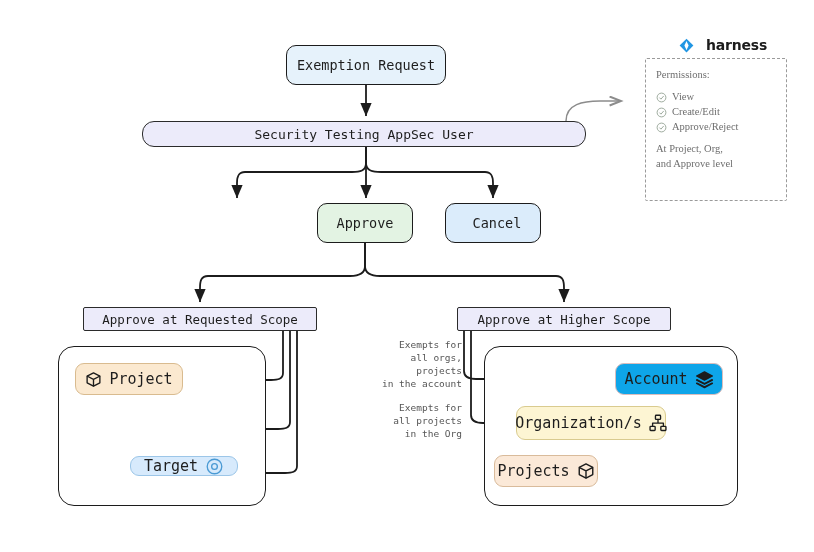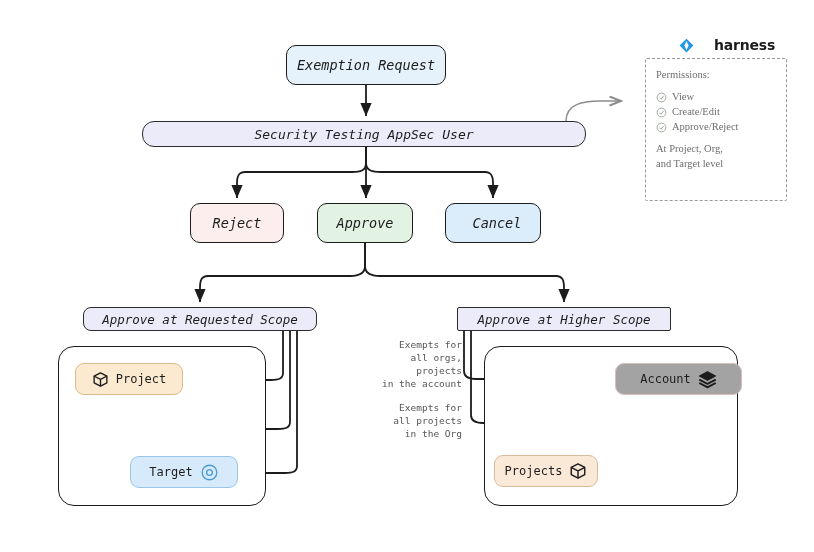--- a/index.html
+++ b/index.html
@@ -2,69 +2,69 @@
 <html><head>
 <meta charset="utf-8">
 <style>
   html,body{margin:0;padding:0;background:#ffffff;}
   body{width:814px;height:552px;position:relative;overflow:hidden;
        font-family:"DejaVu Sans Mono","Liberation Mono",monospace;}
   #canvas{position:absolute;inset:0;width:814px;height:552px;}
   svg.wires{position:absolute;left:0;top:0;width:814px;height:552px;pointer-events:none;}
 
   .node{position:absolute;box-sizing:border-box;display:flex;align-items:center;
-        justify-content:center;gap:8px;color:#1d1d1d;white-space:nowrap;font-style:italic;}
+        justify-content:center;gap:8px;color:#1d1d1d;white-space:nowrap;}
 
   
   .n-exempt{left:286px;top:45px;width:160px;height:40px;background:#e6f2fb;
             border:1.6px solid #1c1c1c;border-radius:10px;font-size:13.5px;}
 
   
   .n-user{left:142px;top:121px;width:444px;height:26px;background:#ecebfa;
           border:1.5px solid #2b2b2b;border-radius:12px;font-size:13px;}
 
   .n-reject{left:190px;top:203px;width:94px;height:40px;background:#fdeeee;
             border:1.6px solid #1c1c1c;border-radius:10px;font-size:13.5px;}
   .n-approve{left:317px;top:203px;width:96px;height:40px;background:#e3f3e3;
              border:1.6px solid #1c1c1c;border-radius:10px;font-size:13.5px;}
   .n-cancel{left:445px;top:203px;width:96px;height:40px;background:#dbecfb;
             border:1.6px solid #1c1c1c;border-radius:10px;font-size:13.5px;padding-left:8px;}
 
   .n-scope-l{left:83px;top:307px;width:234px;height:24px;background:#ecebfa;
-             border:1.5px solid #2b2b2b;border-radius:8px;font-size:12.5px;}
+             border:1.5px solid #2b2b2b;border-radius:2px;font-size:12.5px;}
   .n-scope-r{left:457px;top:307px;width:214px;height:24px;background:#ecebfa;
              border:1.5px solid #2b2b2b;border-radius:2px;font-size:12.5px;}
 
   
   .group{position:absolute;box-sizing:border-box;background:#ffffff;
          border:1.8px solid #1c1c1c;border-radius:16px;}
   .g-left{left:58px;top:346px;width:208px;height:160px;}
   .g-right{left:484px;top:346px;width:254px;height:160px;}
 
   .chip{position:absolute;box-sizing:border-box;display:flex;align-items:center;
-        justify-content:center;gap:7px;border-radius:9px;font-size:12px;color:#1d1d1d;
+        justify-content:center;gap:7px;border-radius:9px;font-size:15px;color:#1d1d1d;
         white-space:nowrap;}
 
   .c-project{left:75px;top:363px;width:108px;height:32px;background:#fbe9d0;border:1.4px solid #d9bb8f;}
   .c-pipeline{left:123px;top:412px;width:114px;height:32px;background:#e8e4f5;border:1.4px solid #b8b0d8;}
-  .c-target{left:130px;top:456px;width:108px;height:32px;background:#d7eafc;border:1.4px solid #9cc6e8;}
-
-  .c-account{left:615px;top:363px;width:127px;height:32px;background:#a3a3a3;border:1.4px solid #d9bdbd;}
+  .c-target{left:130px;top:456px;width:108px;height:20px;background:#d7eafc;border:1.4px solid #9cc6e8;}
+
+  .c-account{left:615px;top:363px;width:108px;height:32px;background:#0ea5e9;border:1.4px solid #d9bdbd;}
   .c-org{left:516px;top:406px;width:150px;height:34px;background:#fdf5d3;border:1.4px solid #d9cb8f;}
   .c-projects{left:494px;top:455px;width:104px;height:32px;background:#fbe9d8;border:1.4px solid #d9bb9b;}
 
   
   .note{position:absolute;left:645px;top:58px;width:142px;height:143px;box-sizing:border-box;
         border:1.5px dashed #9a9a9a;border-radius:2px;background:#fff;
         padding:9px 10px;color:#6e6e6e;font-size:10.5px;line-height:1.42;font-family:Liberation Serif, serif;}
   .note .perm-row{display:flex;align-items:center;gap:5px;}
   .note .blank{height:7px;}
 
   
-  .logo{position:absolute;left:679px;top:37px;display:flex;align-items:center;gap:20px;}
+  .logo{position:absolute;left:679px;top:37px;display:flex;align-items:center;gap:12px;}
   .logo .word{font-family:"DejaVu Sans","Liberation Sans",sans-serif;font-weight:bold;
               font-size:14px;color:#1c1c1c;letter-spacing:-.2px;}
 
   
   .elabel{position:absolute;color:#555;font-size:9.5px;line-height:1.38;text-align:right;}
   .el-1{left:372px;top:338px;width:90px;}
   .el-2{left:372px;top:401px;width:90px;}
 
   .icon{display:inline-flex;align-items:center;justify-content:center;flex:0 0 auto;}
 </style>
@@ -113,23 +113,20 @@
   </svg>
 
   <div class="node n-exempt">
     <span>Exemption Request</span>
   </div>
 
   <div class="node n-user">
     <span>Security Testing AppSec User</span>
   </div>
 
-  <div class="node n-reject">
-    <span>Reject</span>
-  </div>
   <div class="node n-approve">
     <span>Approve</span>
   </div>
   <div class="node n-cancel">
     <span>Cancel</span>
   </div>
 
   <div class="node n-scope-l">
     <span>Approve at Requested Scope</span>
   </div>
@@ -165,20 +162,31 @@
     <span>Account</span>
     <span class="icon">
       <svg width="19" height="19" viewBox="0 0 24 24" fill="#1c1c1c" stroke="#1c1c1c" stroke-width="1.6" stroke-linejoin="round">
         <path d="M12 2.4 22 7.6 12 12.8 2 7.6z"></path>
         <path d="M2.4 12.2 12 17.1l9.6-4.9L22 12.8 12 18 2 12.8z"></path>
         <path d="M2.4 16.4 12 21.3l9.6-4.9L22 17 12 22.2 2 17z"></path>
       </svg>
     </span>
   </div>
 
+  <div class="chip c-org">
+    <span>Organization/s</span>
+    <span class="icon">
+      <svg width="18" height="18" viewBox="0 0 24 24" fill="none" stroke="#1c1c1c" stroke-width="1.8" stroke-linecap="round" stroke-linejoin="round">
+        <rect x="8.6" y="1.6" width="6.8" height="5.6" rx="1"></rect>
+        <rect x="1.4" y="16.4" width="6.8" height="5.6" rx="1"></rect>
+        <rect x="15.8" y="16.4" width="6.8" height="5.6" rx="1"></rect>
+        <path d="M12 7.2v5M4.8 16.4v-4.2h14.4v4.2M4.8 12.2h14.4"></path>
+      </svg>
+    </span>
+  </div>
 
   <div class="chip c-projects">
     <span>Projects</span>
     <span class="icon">
       <svg width="18" height="18" viewBox="0 0 24 24" fill="none" stroke="#1c1c1c" stroke-width="1.9" stroke-linecap="round" stroke-linejoin="round">
         <path d="M12 2.6 21 7.3v9.4L12 21.4 3 16.7V7.3z"></path>
         <path d="M3.4 7.4 12 11.9l8.6-4.5M12 11.9V21"></path>
       </svg>
     </span>
   </div>
@@ -219,21 +227,21 @@
       <span class="icon">
         <svg width="11" height="11" viewBox="0 0 16 16" fill="none" stroke="#8a9a8a" stroke-width="1.2">
           <circle cx="8" cy="8" r="6.4"></circle>
             <path d="M5 8.2 7.2 10.4 11.2 5.8"></path>
         </svg>
       </span>
       <span>Approve/Reject</span>
     </div>
     <div class="blank"></div>
     <div>At Project, Org,</div>
-    <div>and Target level</div>
+    <div>and Approve level</div>
   </div>
 
   <div class="logo">
     <span class="icon">
       <svg width="15" height="15" viewBox="0 0 24 24">
         <path d="M12 1 23 12 12 23 1 12z" fill="#2196e3"></path>
         <circle cx="12" cy="12" r="3.2" fill="#ffffff"></circle>
         <path d="M12 4.6 14.2 9.8 12 12 9.8 9.8z" fill="#ffffff"></path>
         <path d="M12 19.4 9.8 14.2 12 12 14.2 14.2z" fill="#ffffff"></path>
       </svg>

